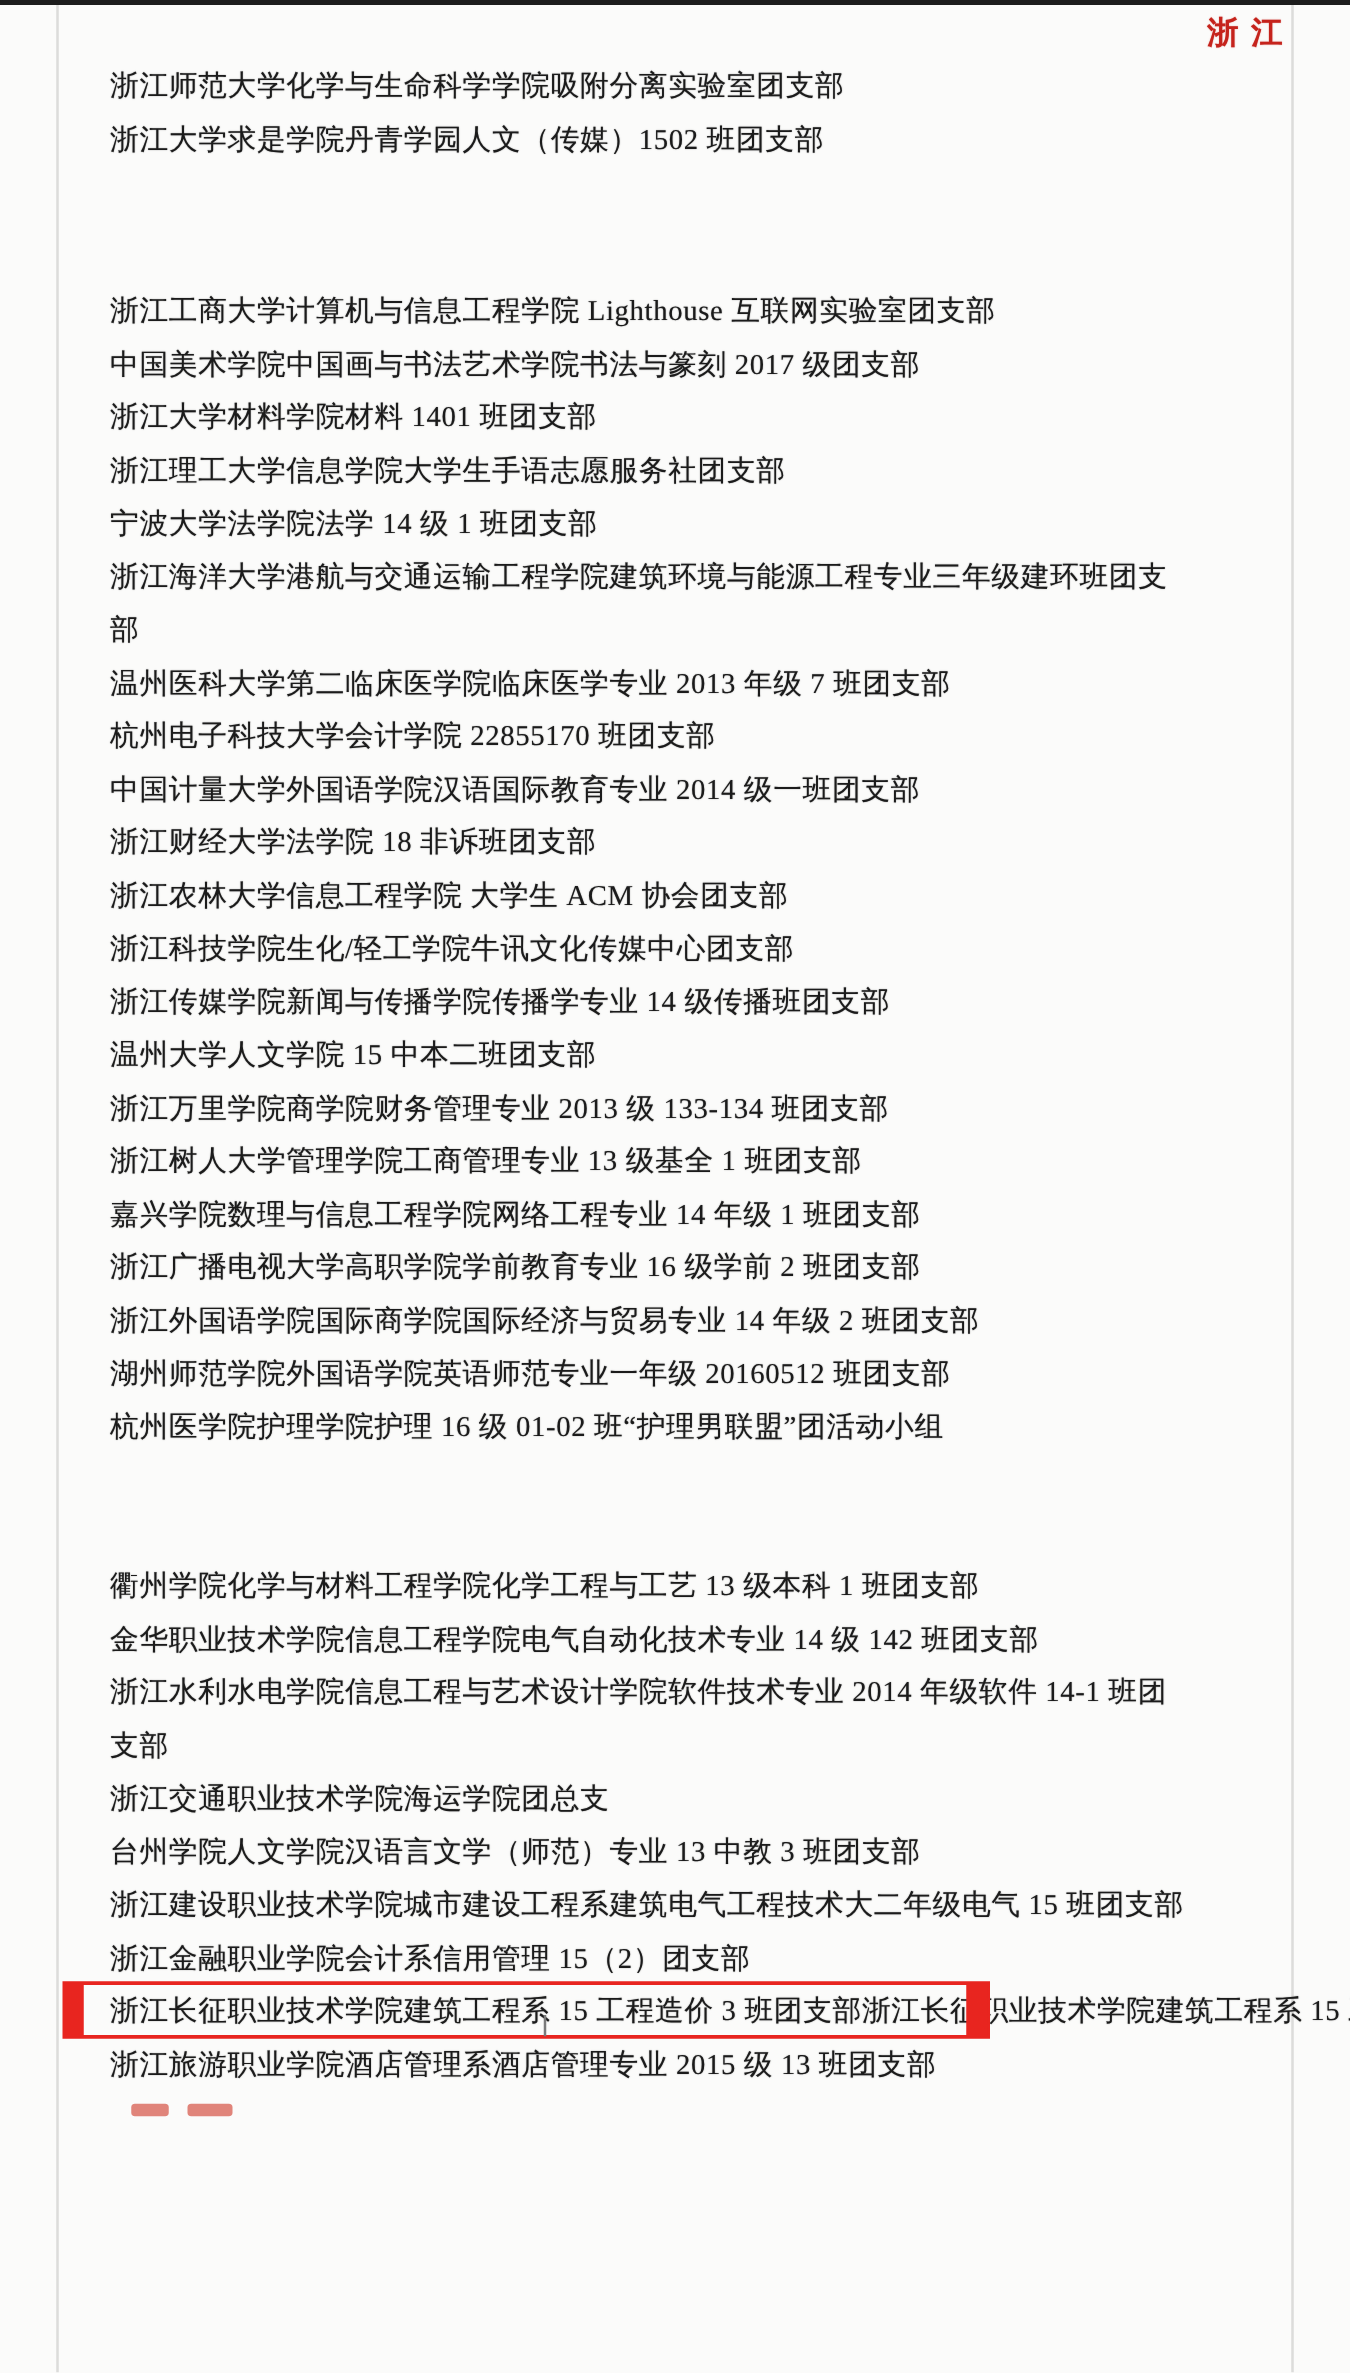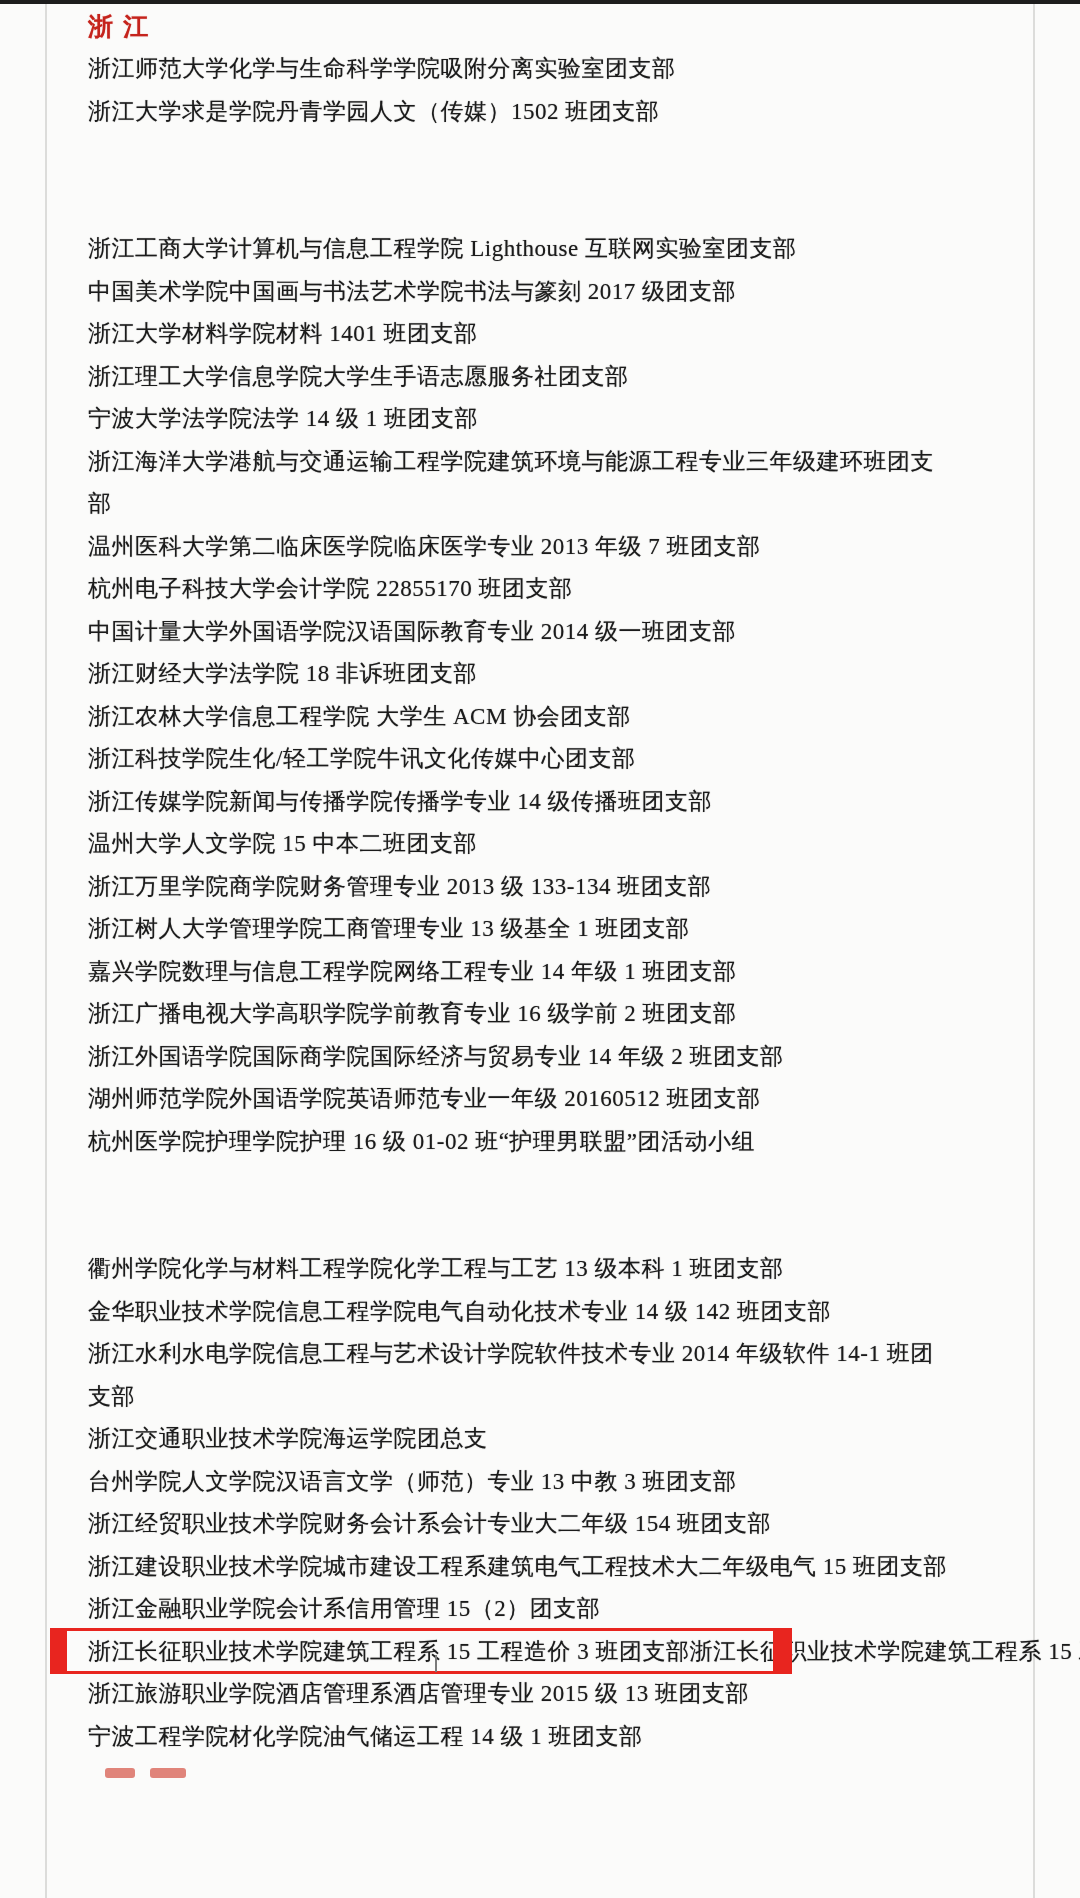--- a/index.html
+++ b/index.html
@@ -23,20 +23,21 @@
   .content{
     position:absolute;left:88px;top:6px;width:940px;
   }
   .sec{
     height:42px;line-height:42px;
     font-size:25px;font-weight:bold;
     color:#c5231c;
     letter-spacing:2px;
     text-shadow:0 0 1px rgba(197,35,28,.55);
     white-space:nowrap;
+    text-align:right;
   }
   .row{
     position:relative;
     height:42.5px;line-height:42.5px;
     font-size:23px;font-weight:normal;
     color:#1b1b1b;
     letter-spacing:.5px;
     white-space:nowrap;
     text-shadow:0 0 1px rgba(20,20,20,.55);
   }
@@ -106,24 +107,22 @@
       <div class="row">浙江外国语学院国际商学院国际经济与贸易专业 14 年级 2 班团支部</div>
       <div class="row">湖州师范学院外国语学院英语师范专业一年级 20160512 班团支部</div>
       <div class="row">杭州医学院护理学院护理 16 级 01-02 班“护理男联盟”团活动小组</div>
       <div class="gap2"></div>
       <div class="row">衢州学院化学与材料工程学院化学工程与工艺 13 级本科 1 班团支部</div>
       <div class="row">金华职业技术学院信息工程学院电气自动化技术专业 14 级 142 班团支部</div>
       <div class="row">浙江水利水电学院信息工程与艺术设计学院软件技术专业 2014 年级软件 14-1 班团</div>
       <div class="row">支部</div>
       <div class="row">浙江交通职业技术学院海运学院团总支</div>
       <div class="row">台州学院人文学院汉语言文学（师范）专业 13 中教 3 班团支部</div>
-      <div class="row">浙江经贸职业技术学院财务会计系会计专业大二年级 154 班团支部</div>
       <div class="row">浙江建设职业技术学院城市建设工程系建筑电气工程技术大二年级电气 15 班团支部</div>
       <div class="row">浙江金融职业学院会计系信用管理 15（2）团支部</div>
       <div class="row"><div class="hlbox"></div><span class="caret"></span>浙江长征职业技术学院建筑工程系 15 工程造价 3 班团支部浙江长征职业技术学院建筑工程系 15 工程造价 3 班团支部</div>
       <div class="row">浙江旅游职业学院酒店管理系酒店管理专业 2015 级 13 班团支部</div>
-      <div class="row">宁波工程学院材化学院油气储运工程 14 级 1 班团支部</div>
     </div>
   <div class="partial-red">
     <span class="blob b1"></span>
     <span class="blob b2"></span>
   </div>
 </div>
 
 </body></html>

